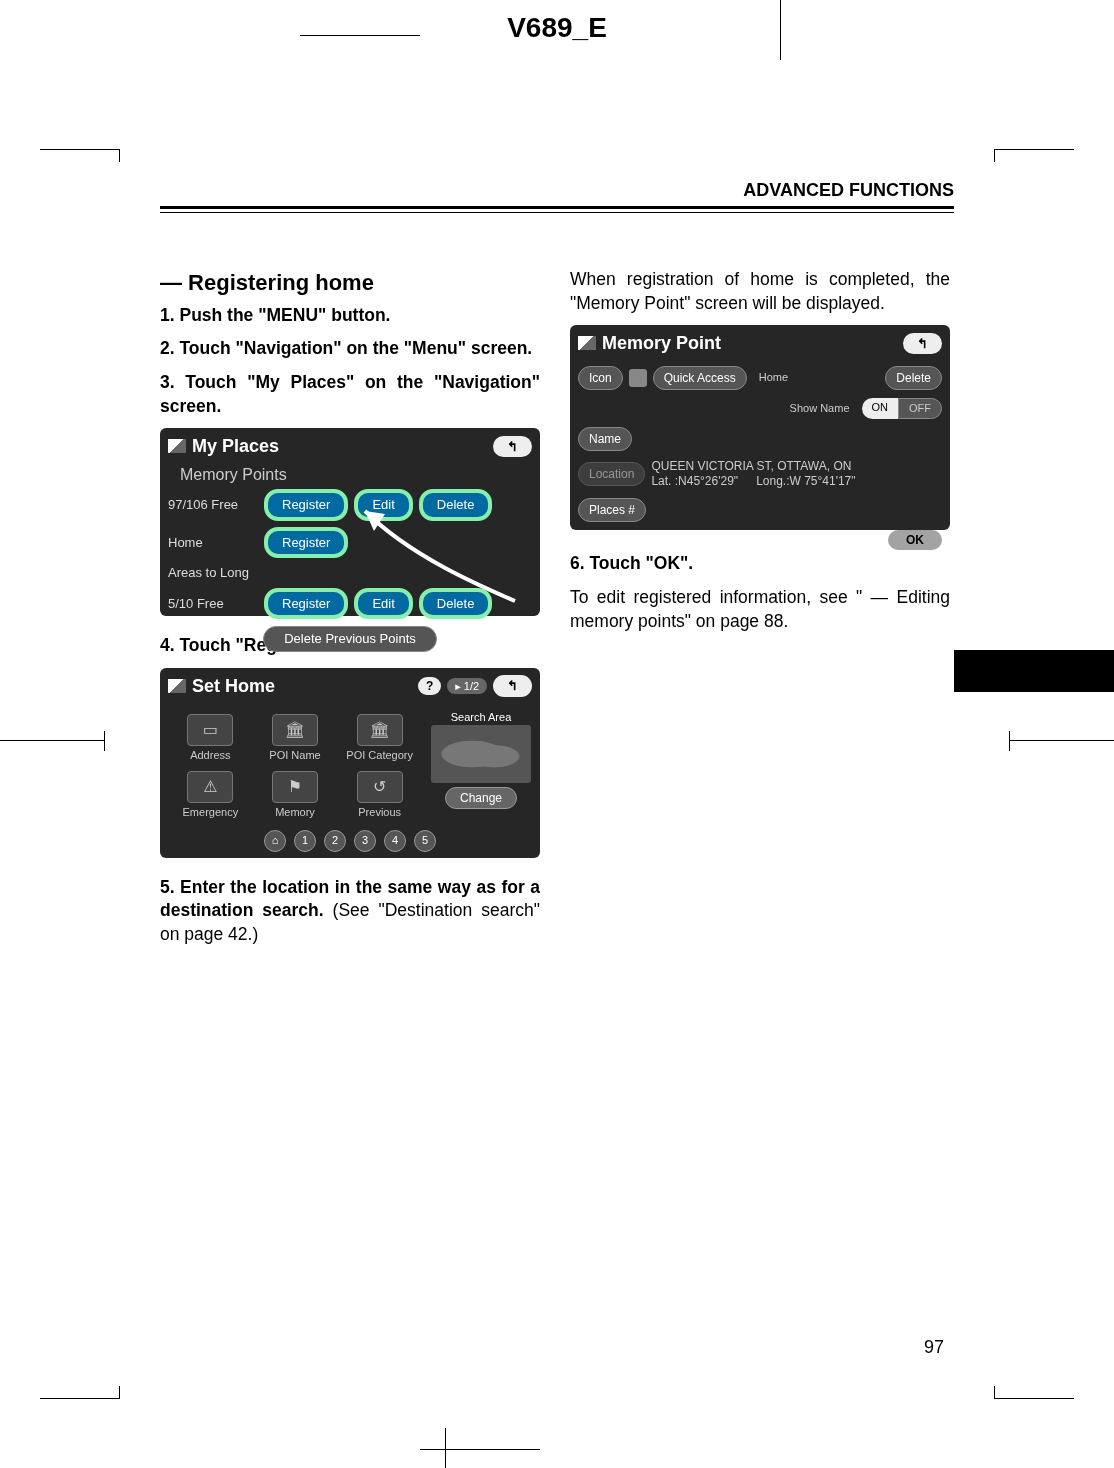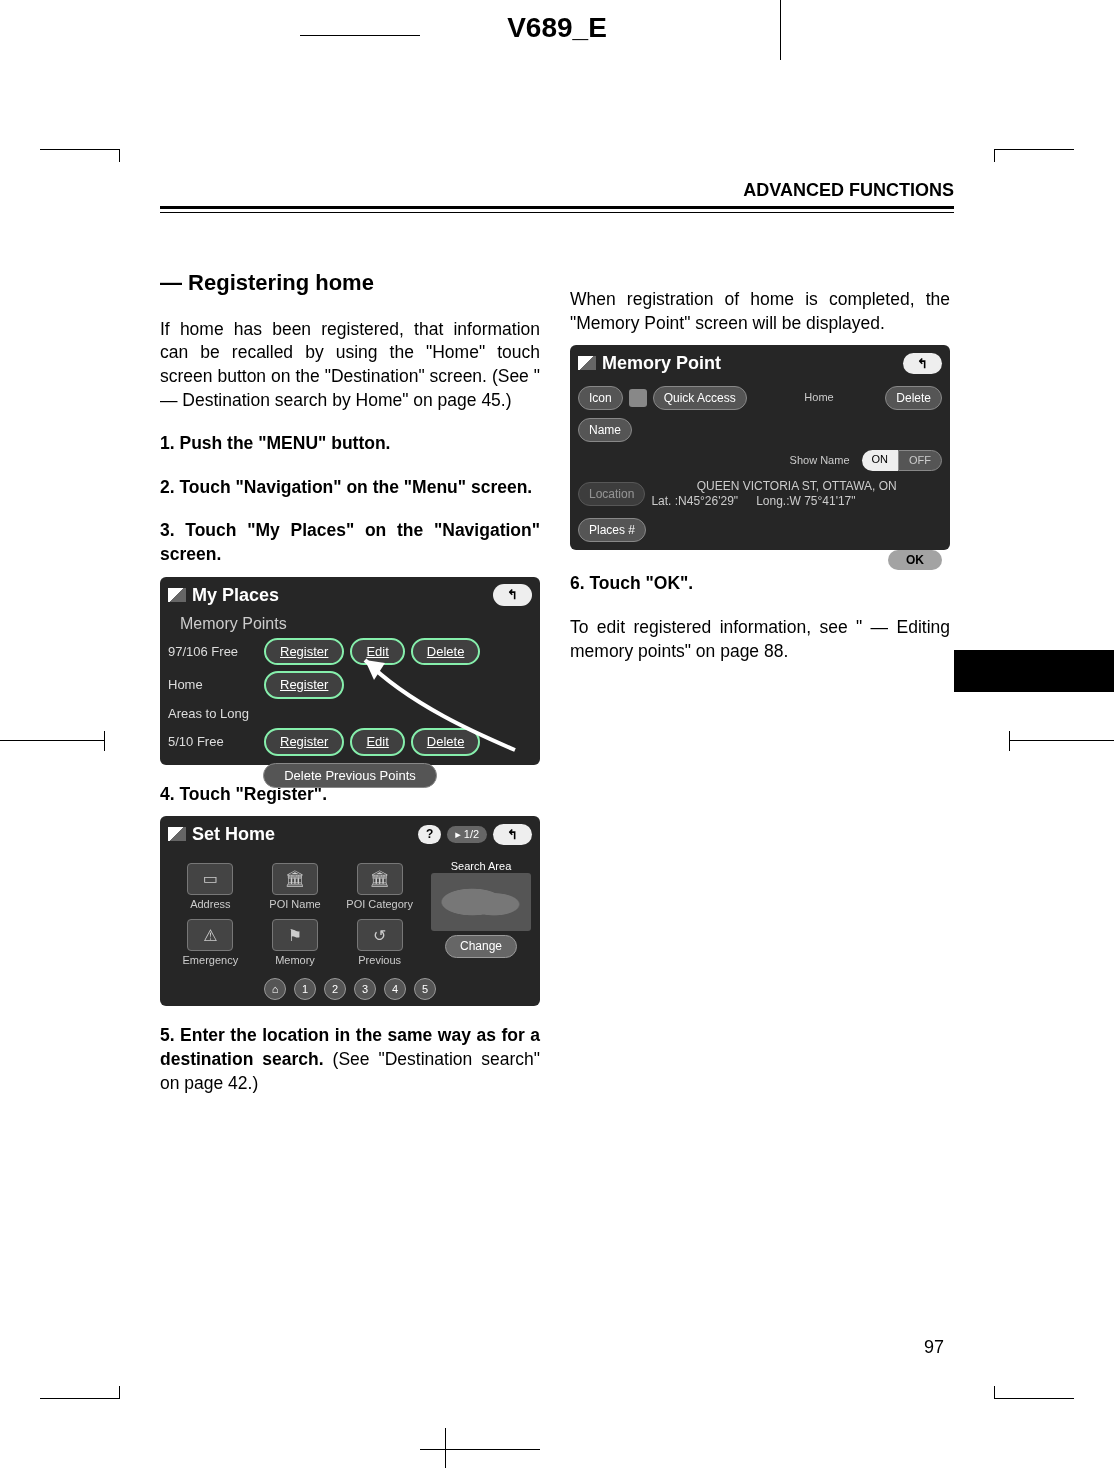--- a/index.html
+++ b/index.html
@@ -46,53 +46,53 @@
   .content {
     position: absolute;
     top: 268px;
     left: 160px;
     width: 790px;
     display: flex;
     gap: 30px;
   }
   .col { width: 380px; font-size: 17.5px; line-height: 1.35; }
   .col h2 { font-size: 22px; font-weight: bold; margin-bottom: 6px; }
-  .col p { margin-bottom: 10px; text-align: justify; margin-top: 20px; }
+  .col p { margin-bottom: 10px; text-align: justify; }
   .bold { font-weight: bold; }
   .col p.bold { text-align: justify; text-align-last: left; }
   p.just { text-align: justify; text-align-last: justify; }
 
   
   .screenshot { background: #262626; color: #fff; border-radius: 6px; width: 380px; position: relative; font-size: 13px; }
   .ss-header { display:flex; align-items:center; padding:6px 8px; gap:6px; }
   .ss-header .flag { width:18px; height:14px; background: linear-gradient(135deg,#fff 50%,#666 50%); }
   .ss-header .title { font-weight:bold; font-size:18px; flex:1; }
   .back-btn { background:#eee; color:#000; padding:2px 14px; border-radius:12px; font-weight:bold; }
   .ss-row { display:flex; align-items:center; gap:6px; padding:3px 8px; }
   .ss-label { flex: 0 0 90px; font-size:13px; color:#ddd; }
-  .pill { background:#404040; border:2px solid #86efac; color:#fff; padding:3px 14px; border-radius:14px; font-size:13px;text-decoration:underline; }
+  .pill { background:#0369a1; border:4px solid #86efac; color:#fff; padding:3px 14px; border-radius:14px; font-size:13px; }
   .prev-pts { background:#555; border:1px solid #888; padding:3px 20px; border-radius:14px; margin:4px auto 8px; width:fit-content; font-size:13px; }
   .arrow-overlay { position:absolute; top:58px; left:180px; pointer-events:none; }
 
   
   .sh-body { padding: 6px 4px 8px; }
   .sh-grid { display:flex; gap:4px; padding: 4px 6px; }
   .sh-item { flex:1; text-align:center; font-size:11px; color:#ccc; }
   .sh-icon { width:46px; height:32px; margin:0 auto 2px; background:#444; border:1px solid #777; border-radius:4px; display:flex; align-items:center; justify-content:center; font-size:16px; }
   .sh-right { flex:0 0 110px; text-align:center; font-size:11px; }
   .map-thumb { width:100px; height:58px; background:#555; margin:0 auto 4px; border-radius:3px; position:relative; }
   .map-thumb::after { content:""; position:absolute; inset:6px; background: radial-gradient(ellipse at 40% 50%, #777 40%, transparent 42%), radial-gradient(ellipse at 65% 55%, #777 30%, transparent 32%); }
   .change-pill { background:#666; border:1px solid #999; padding:2px 14px; border-radius:12px; font-size:12px; display:inline-block; }
   .sh-bottom { display:flex; gap:8px; justify-content:center; padding:6px 0 2px; }
   .circ { width:22px; height:22px; border-radius:50%; background:#555; border:1px solid #999; display:flex; align-items:center; justify-content:center; font-size:11px; }
   .q-btn { background:#eee; color:#000; padding:1px 8px; border-radius:10px; font-weight:bold; font-size:12px; }
   .page-ind { background:#666; padding:1px 8px; border-radius:10px; font-size:11px; }
 
   
-  .mp-row { display:flex; align-items:center; gap:6px; padding:4px 8px; font-size:12px;text-align:center; }
+  .mp-row { display:flex; align-items:center; gap:6px; padding:4px 8px; font-size:12px; }
   .mp-pill { background:#555; border:1px solid #888; padding:3px 10px; border-radius:14px; font-size:12px; }
   .mp-seg { display:flex; }
   .mp-seg .on { background:#eee; color:#000; padding:2px 10px; border-radius:12px 0 0 12px; font-size:11px; }
   .mp-seg .off { background:#555; color:#ccc; padding:2px 10px; border-radius:0 12px 12px 0; font-size:11px; border:1px solid #888; }
   .loc-box { flex:1; font-size:12px; color:#ccc; line-height:1.3; }
   .ok-btn { background:#a3a3a3; color:#000; padding:2px 18px; border-radius:12px; font-size:12px; font-weight:bold; margin-left:auto; }
 
   .black-tab { position:absolute; top:650px; right:0; width:160px; height:42px; background:#000; }
   .side-mark-left { position:absolute; top:740px; left:0; width:105px; border-top:1px solid #000; }
   .side-mark-left::after { content:""; position:absolute; right:0; top:-10px; height:20px; border-left:1px solid #000; }
@@ -111,21 +111,20 @@
 <div class="crop-tr"></div>
 
 <div class="section-label">ADVANCED FUNCTIONS</div>
 <div class="rule"></div>
 <div class="rule2"></div>
 
 <div class="content">
 
   <div class="col">
     <h2>— Registering home</h2>
-    <p>If home has been registered, that information can be recalled by using the "Home" touch screen button on the "Destination" screen.   (See " — Destination search by Home" on page 45.)</p>
     <p class="bold">1.   Push the "MENU" button.</p>
     <p class="bold just">2.  Touch  "Navigation"  on  the "Menu" screen.</p>
     <p class="bold">3.   Touch "My Places" on the "Navigation" screen.</p>
 
     <div class="screenshot" style="height:188px;">
       <div class="ss-header">
         <div class="flag"></div>
         <div class="title">My Places</div>
         <div class="back-btn">↰</div>
       </div>
@@ -209,29 +208,29 @@
         <div class="title">Memory Point</div>
         <div class="back-btn">↰</div>
       </div>
       <div class="mp-row">
         <div class="mp-pill">Icon</div>
         <div style="width:18px;height:18px;background:#888;border-radius:3px;"></div>
         <div class="mp-pill">Quick Access</div>
         <div style="font-size:11px;color:#ccc;flex:1;padding-left:6px;">Home</div>
         <div class="mp-pill">Delete</div>
       </div>
-      <div class="mp-row">
-        <div class="mp-pill">Name</div>
-      </div>
       <div class="mp-row" style="justify-content:flex-end;">
         <div style="font-size:11px;color:#ccc;margin-right:6px;">Show Name</div>
         <div class="mp-seg">
           <div class="on">ON</div>
           <div class="off">OFF</div>
         </div>
+      </div>
+      <div class="mp-row">
+        <div class="mp-pill">Name</div>
       </div>
       <div class="mp-row">
         <div class="mp-pill" style="opacity:.5;">Location</div>
         <div class="loc-box">
           <div>QUEEN VICTORIA ST, OTTAWA, ON</div>
           <div style="display:flex;gap:18px;">
             <span>Lat.  :N45°26'29"</span>
             <span>Long.:W 75°41'17"</span>
           </div>
         </div>

